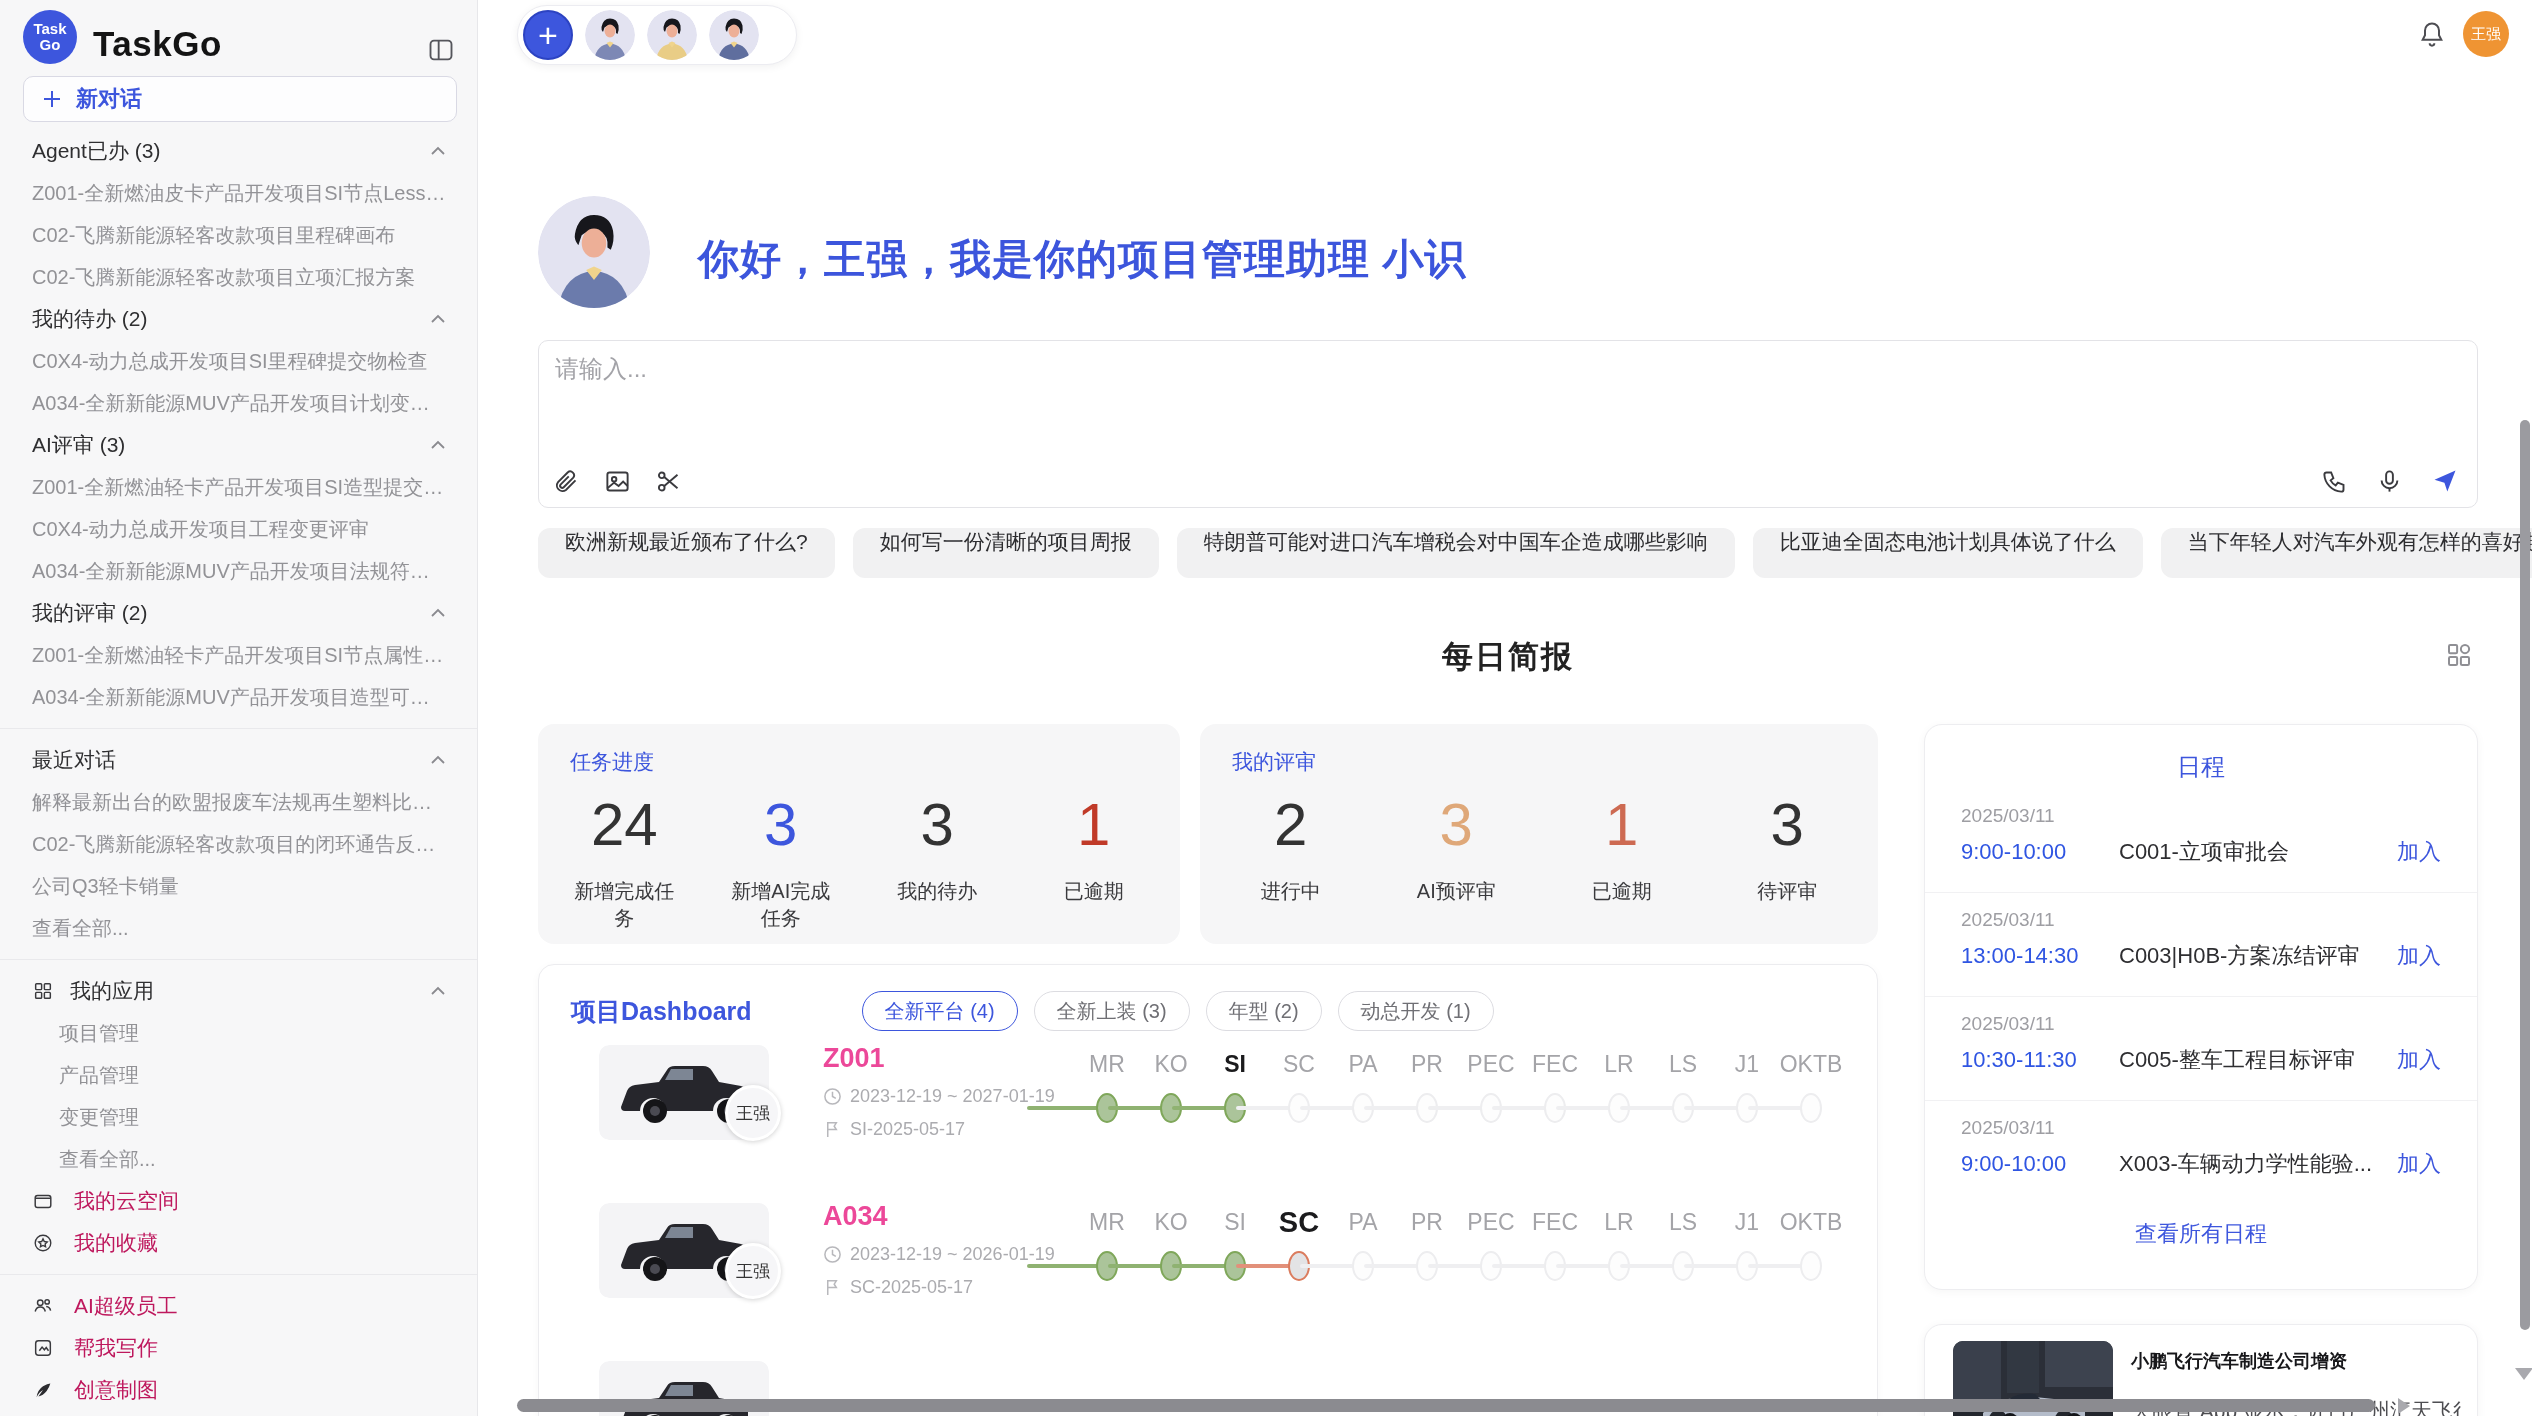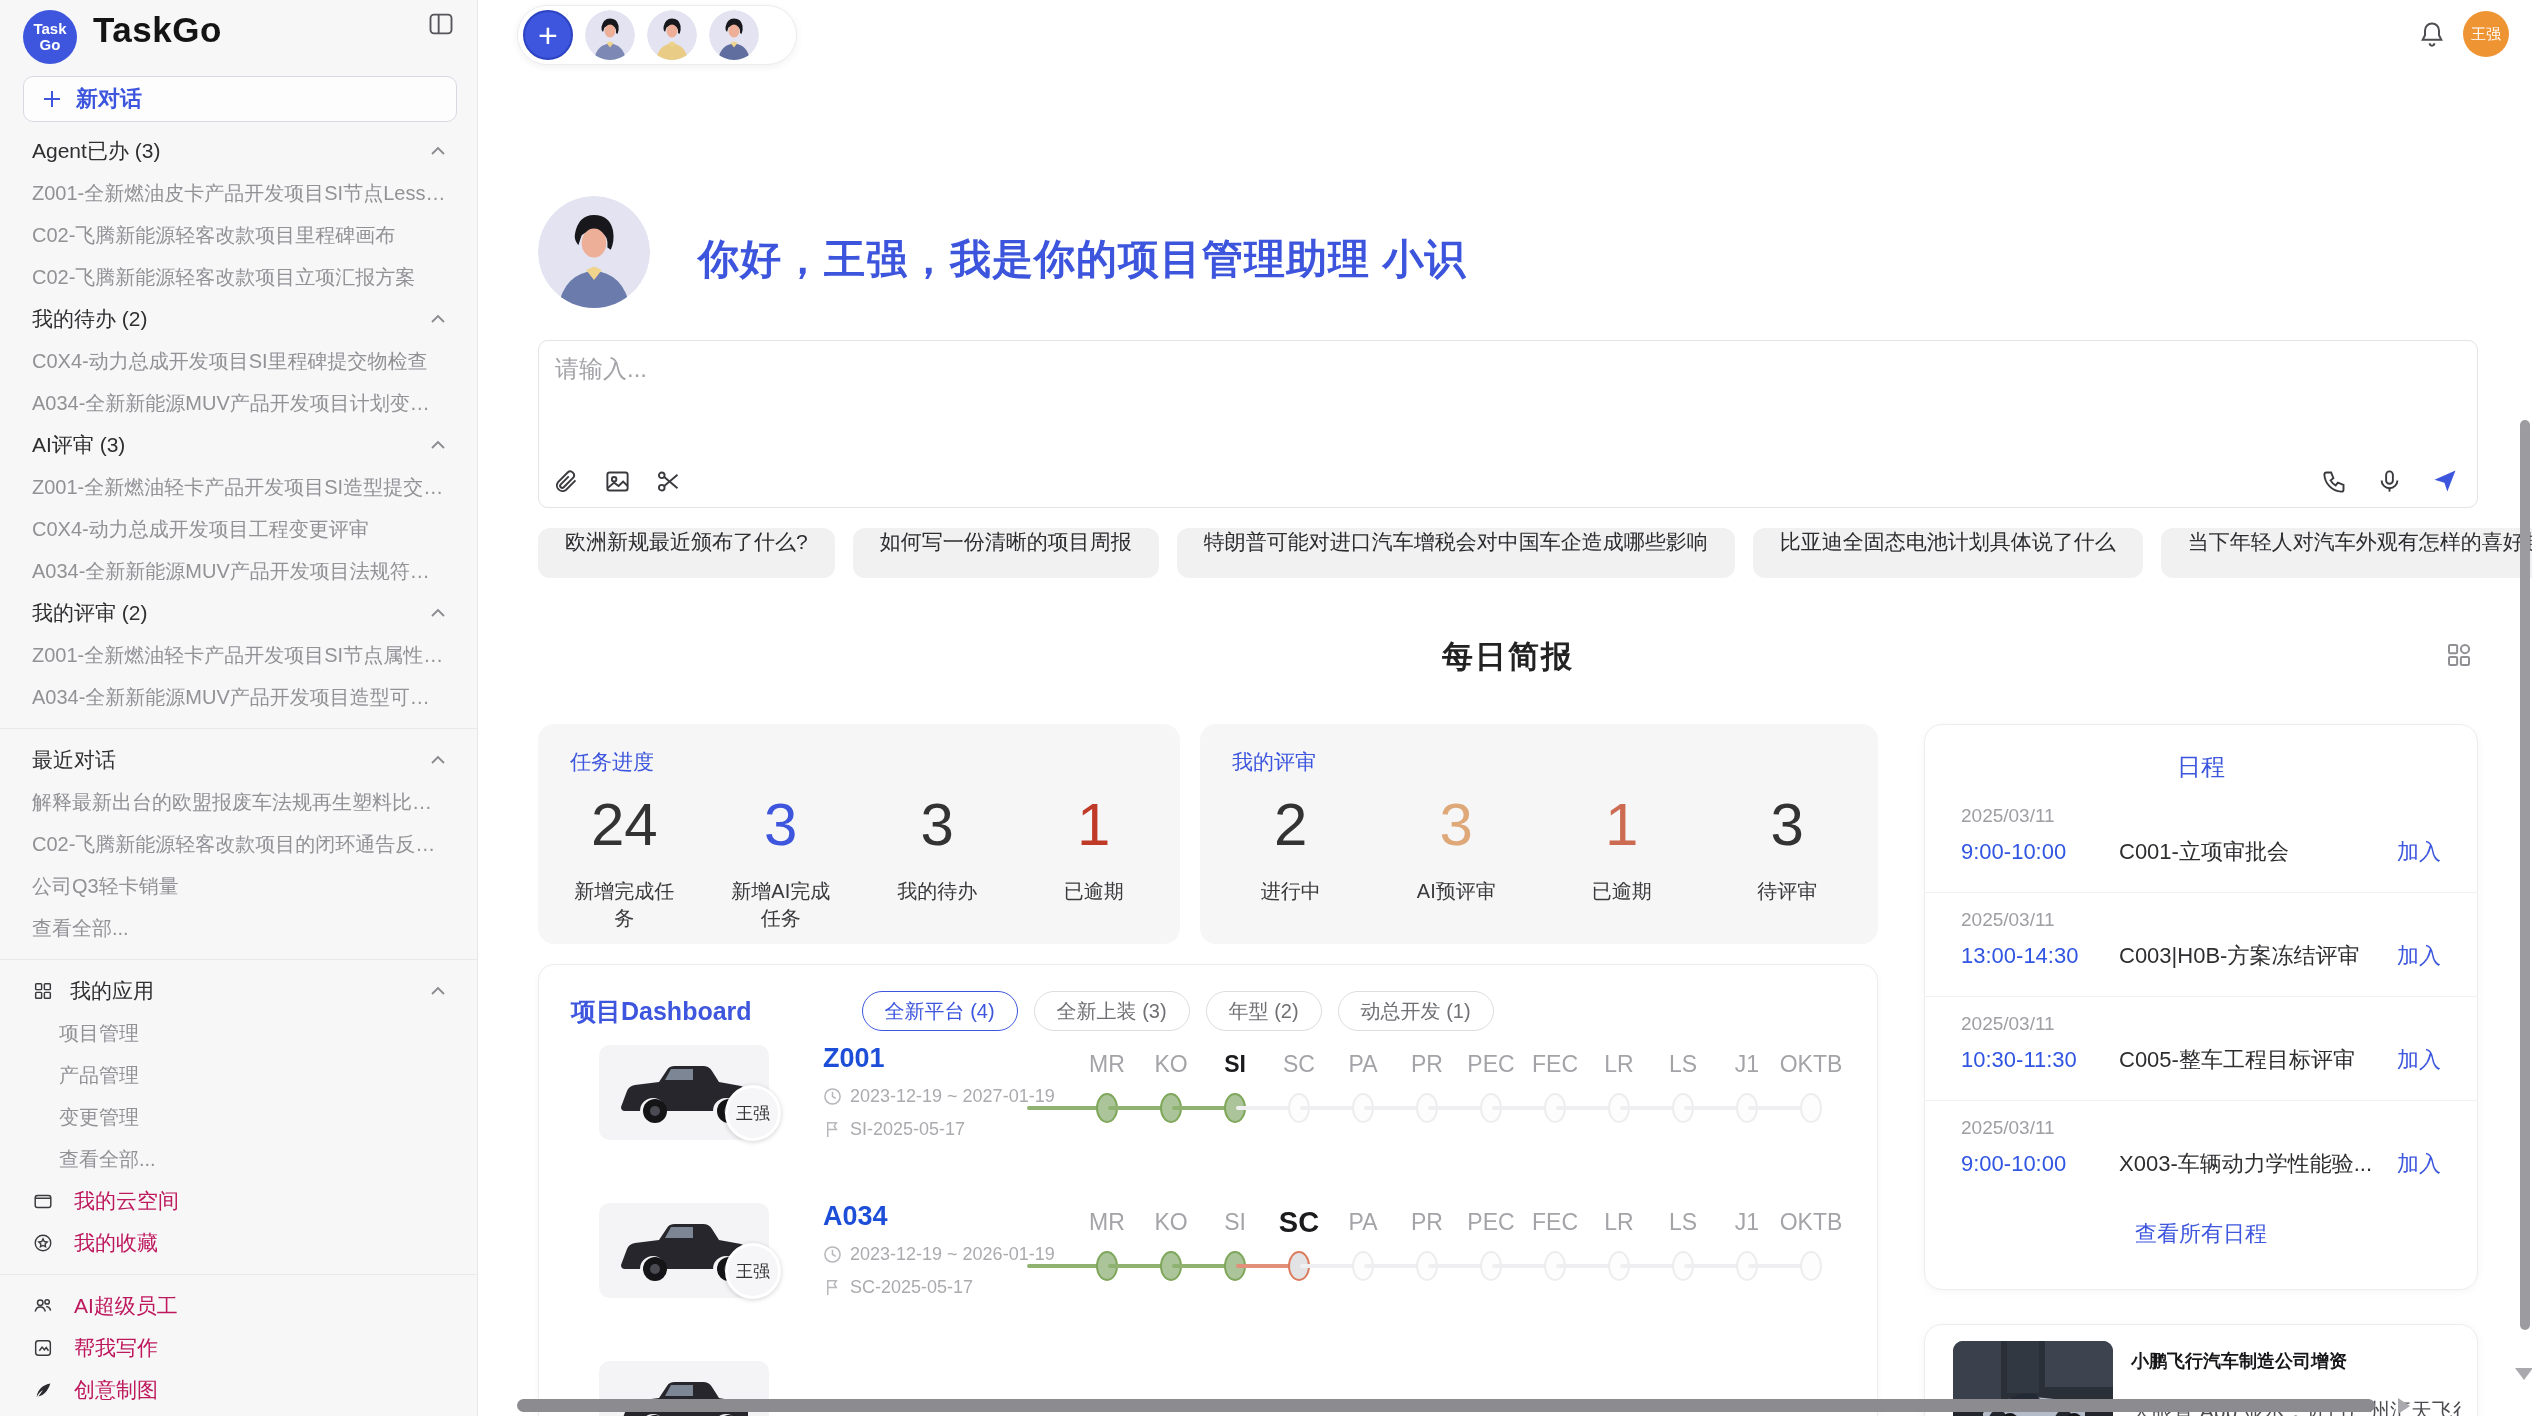--- a/index.html
+++ b/index.html
@@ -3,21 +3,21 @@
 <meta charset="utf-8">
 <style>
   * { margin:0; padding:0; box-sizing:border-box; }
   html,body { width:2532px; height:1416px; overflow:hidden; background:#fff;
     font-family:"Liberation Sans","DejaVu Sans",sans-serif; color:#2b2b2b; }
   svg { display:block; }
 
   
   #sidebar { position:absolute; left:0; top:0; width:478px; height:1416px;
     background:#f7f7f8; border-right:1px solid #e7e7ea; overflow:hidden; }
-  .logo-row { position:absolute; left:23px; top:10px; width:432px; height:54px; display:flex; align-items:flex-start; }
+  .logo-row { position:absolute; left:23px; top:10px; width:432px; height:54px; display:flex; align-items:flex-end; }
   .logo-circle { width:54px; height:54px; border-radius:50%; background:#3d56dd; color:#fff;
     display:flex; flex-direction:column; align-items:center; justify-content:center;
     font-size:15px; line-height:16px; font-weight:600; }
   .logo-text { font-size:35px; font-weight:700; color:#141414; margin-left:16px; letter-spacing:0.5px; }
   .panel-toggle { margin-left:auto; color:#55565c; }
   .new-chat { position:absolute; left:23px; top:76px; width:434px; height:46px; border-radius:10px;
     background:#fdfdfe; border:1px solid #d9d9e4; display:flex; align-items:center; gap:14px;
     padding:0 18px; color:#3d56dd; font-size:22px; font-weight:600; }
   #sb-flow { position:absolute; left:0; top:130px; width:478px; }
   .sb-head, .sb-item, .sb-link, .sb-sub { height:42px; display:flex; align-items:center;
@@ -79,21 +79,21 @@
   .dash-title { font-size:25px; color:#3d56dd; font-weight:700; margin-right:110px; }
   .pill { height:40px; border-radius:21px; border:1px solid #dcdce1; color:#6f6f74; font-size:20px;
     display:flex; align-items:center; padding:0 22px; margin-right:16px; background:#fff; }
   .pill.active { border-color:#3d56dd; color:#3d56dd; }
   .proj-row { position:relative; height:158px; }
   .truck-box { position:absolute; left:60px; top:14px; width:170px; height:95px; border-radius:10px; overflow:hidden; }
   .owner-badge { position:absolute; left:186px; top:54px; width:56px; height:56px; border-radius:50%;
     background:#f6f6f8; border:3px solid #fff; box-shadow:0 1px 5px rgba(0,0,0,.18);
     display:flex; align-items:center; justify-content:center; font-size:17px; color:#333; }
   .proj-info { position:absolute; left:284px; top:12px; }
-  .proj-code { font-size:27px; font-weight:700; color:#1d4ed8; }
+  .proj-code { font-size:27px; font-weight:700; color:#ec4899; }
   .proj-meta { display:flex; align-items:center; gap:8px; margin-top:12px; color:#ababaf; font-size:18px; }
   .chain { position:absolute; left:536px; top:16px; display:flex; }
   .ms-col { width:64px; position:relative; text-align:center; }
   .ms-label { font-size:23px; color:#a4a4a8; height:34px; line-height:34px; }
   .ms-label.cur { color:#1b1b1d; font-weight:600; }
   .ms-label.cur.big { font-size:29px; font-weight:700; }
   .ms-noderow { position:relative; height:34px; margin-top:10px; }
   .ms-line { position:absolute; top:15px; left:-31px; width:62px; height:4px; border-radius:2px; background:#efeff1; }
   .ms-col:first-child .ms-line { left:-48px; width:78px; }
   .ms-line.g { background:#8fb271; } .ms-line.s { background:#e2907a; }

